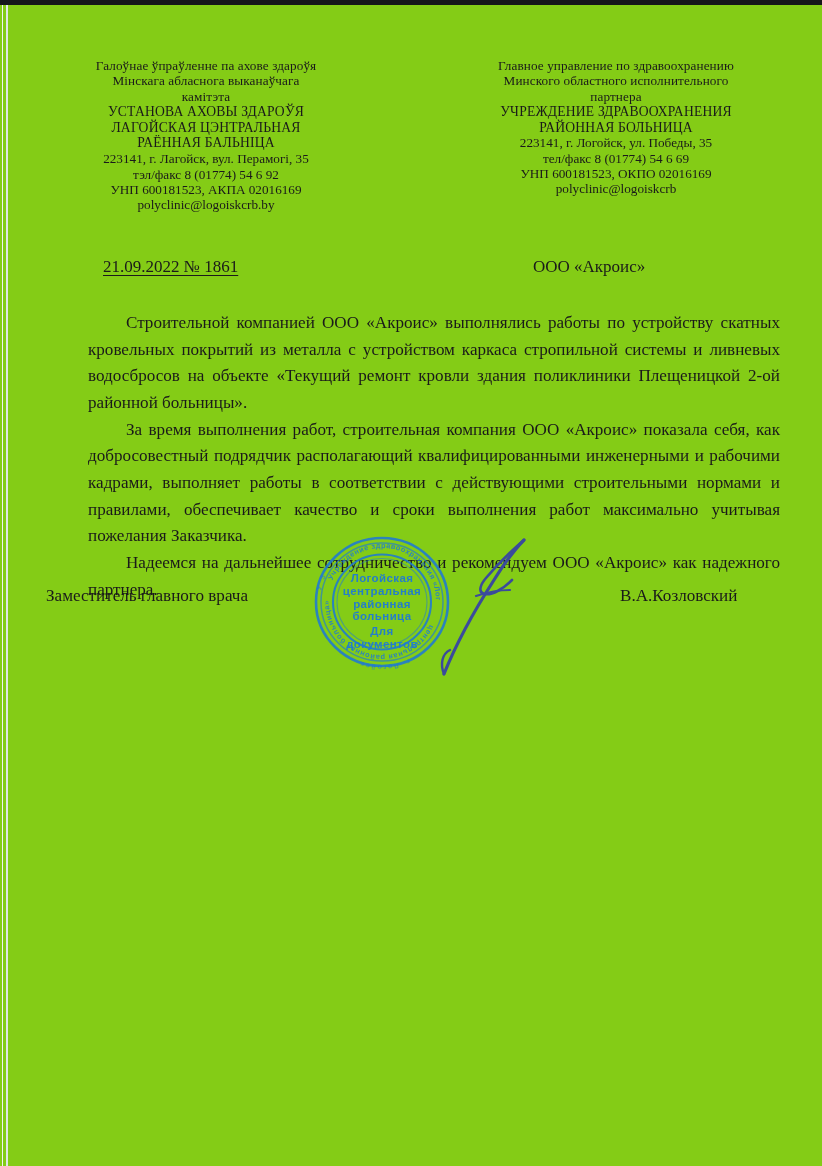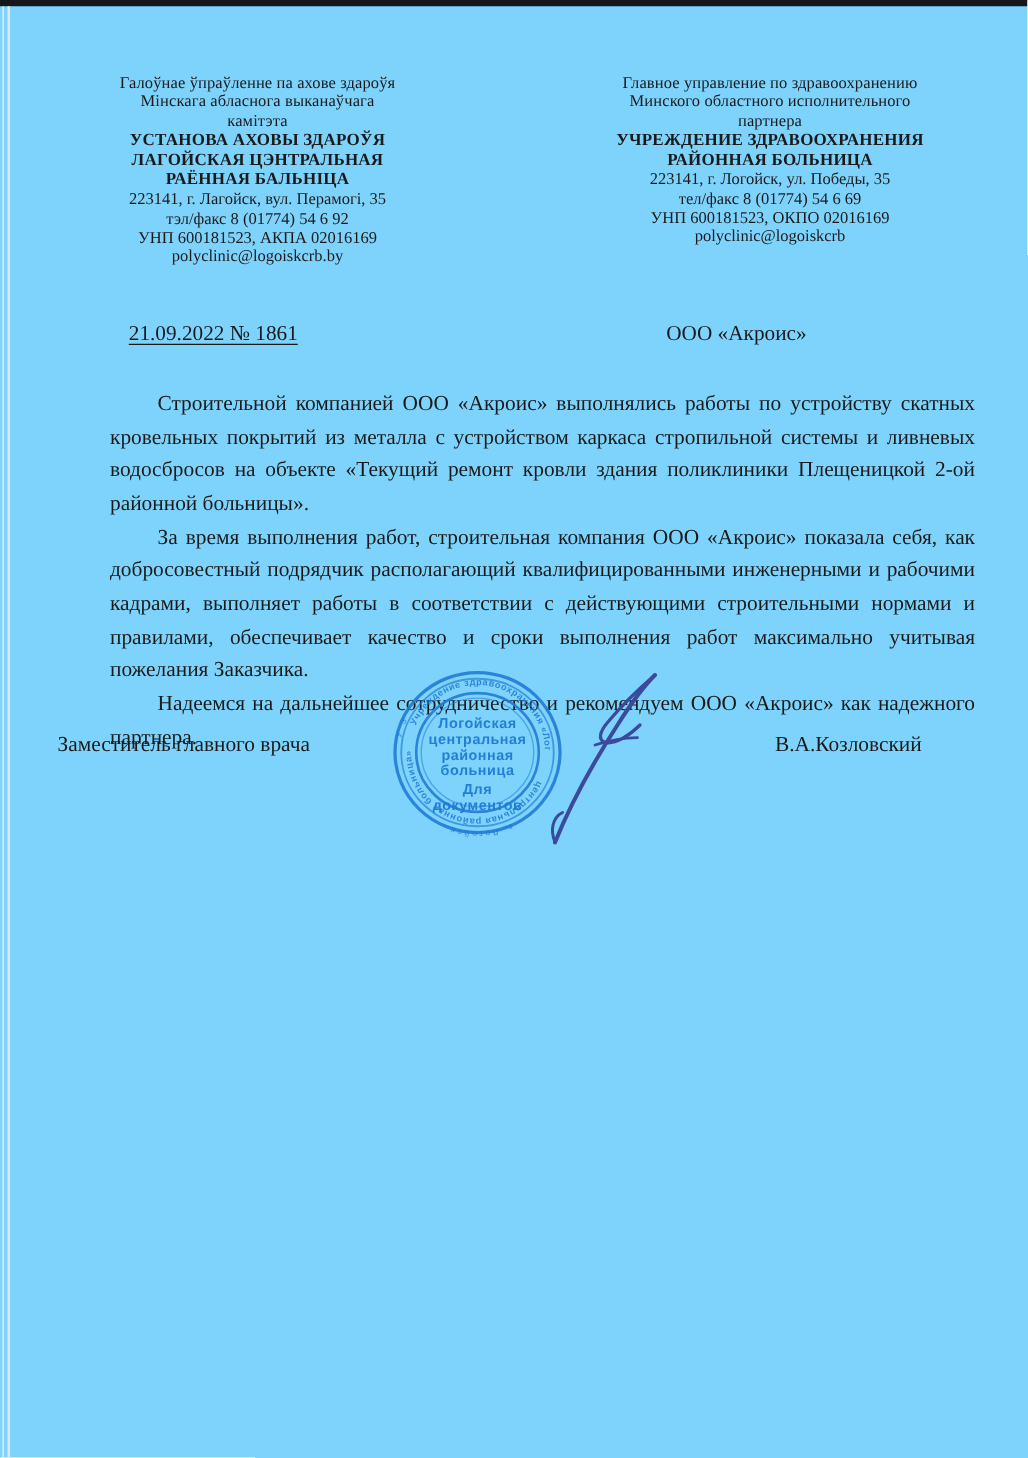--- a/index.html
+++ b/index.html
@@ -8,21 +8,21 @@
     background: #ffffff;
   }
   body {
     font-family: "Liberation Serif", "DejaVu Serif", serif;
     color: #1a1a1a;
   }
   .page {
     position: relative;
     width: 822px;
     height: 1166px;
-    background: #7dd3fc;
+    background: #84cc16;
     overflow: hidden;
   }
   
   .scan-top-strip {
     position: absolute;
     top: 0; left: 0;
     width: 822px;
     height: 5px;
     background: #15161a;
   }
@@ -55,21 +55,21 @@
   .lh-block {
     text-align: center;
     line-height: 1.16;
   }
   .lh-block .small {
     font-size: 13.2px;
     letter-spacing: 0.1px;
   }
   .lh-block .org {
     font-size: 13.6px;
-    font-weight: bold;
+    font-weight: normal;
     letter-spacing: 0.2px;
   }
   .lh-block .contact {
     font-size: 13.2px;
   }
   .lh-left { width: 292px; }
   .lh-right { width: 292px; }
 
   
   .meta-row {

